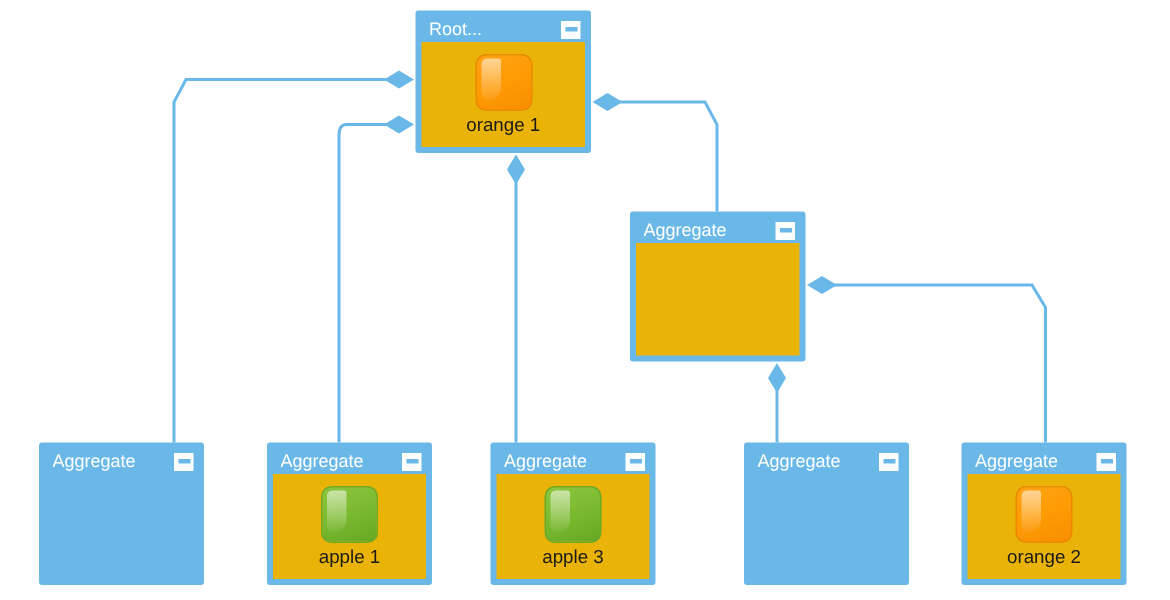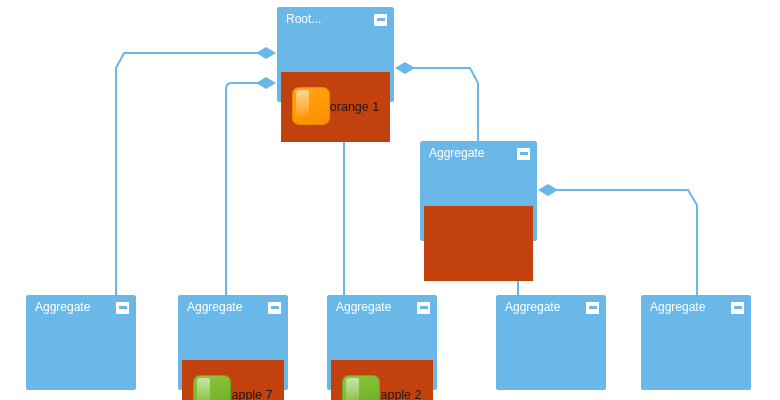--- a/index.html
+++ b/index.html
@@ -61,28 +61,27 @@
     align-items: center;
     justify-content: center;
     flex: 0 0 auto;
   }
   .collapse-btn .bar {
     width: 8px;
     height: 3px;
     background: #6ab8e8;
   }
   .node-body {
-    background: #c2410c;
+    background: #eab308;
     height: calc(100% - 17px);
     box-sizing: border-box;
     display: flex;
-    flex-direction: row;
+    flex-direction: column;
     align-items: center;
     justify-content: center;
-    margin-top: 44px;
   }
   .node-body.empty {
     justify-content: center;
   }
   .item-icon {
     width: 38px;
     height: 38px;
     border-radius: 7px;
     position: relative;
     margin-bottom: 2px;
@@ -182,48 +181,52 @@
 
   <div class="node" style="left:178px; top:295px; width:110px; height:95px;">
     <div class="node-header">
       <span class="node-title">Aggregate</span>
       <span class="collapse-btn">
           <span class="bar"></span>
         </span>
     </div>
     <div class="node-body">
       <span class="item-icon green"></span>
-      <span class="item-label">apple 7</span>
+      <span class="item-label">apple 1</span>
     </div>
   </div>
 
   <div class="node" style="left:327px; top:295px; width:110px; height:95px;">
     <div class="node-header">
       <span class="node-title">Aggregate</span>
       <span class="collapse-btn">
           <span class="bar"></span>
         </span>
     </div>
     <div class="node-body">
       <span class="item-icon green"></span>
-      <span class="item-label">apple 2</span>
+      <span class="item-label">apple 3</span>
     </div>
   </div>
 
   <div class="node" style="left:496px; top:295px; width:110px; height:95px;">
     <div class="node-header">
       <span class="node-title">Aggregate</span>
       <span class="collapse-btn">
           <span class="bar"></span>
         </span>
     </div>
   </div>
 
   <div class="node" style="left:641px; top:295px; width:110px; height:95px;">
     <div class="node-header">
       <span class="node-title">Aggregate</span>
       <span class="collapse-btn">
           <span class="bar"></span>
         </span>
     </div>
+    <div class="node-body">
+      <span class="item-icon orange"></span>
+      <span class="item-label">orange 2</span>
+    </div>
   </div>
 
 </div>
 
 </body></html>

